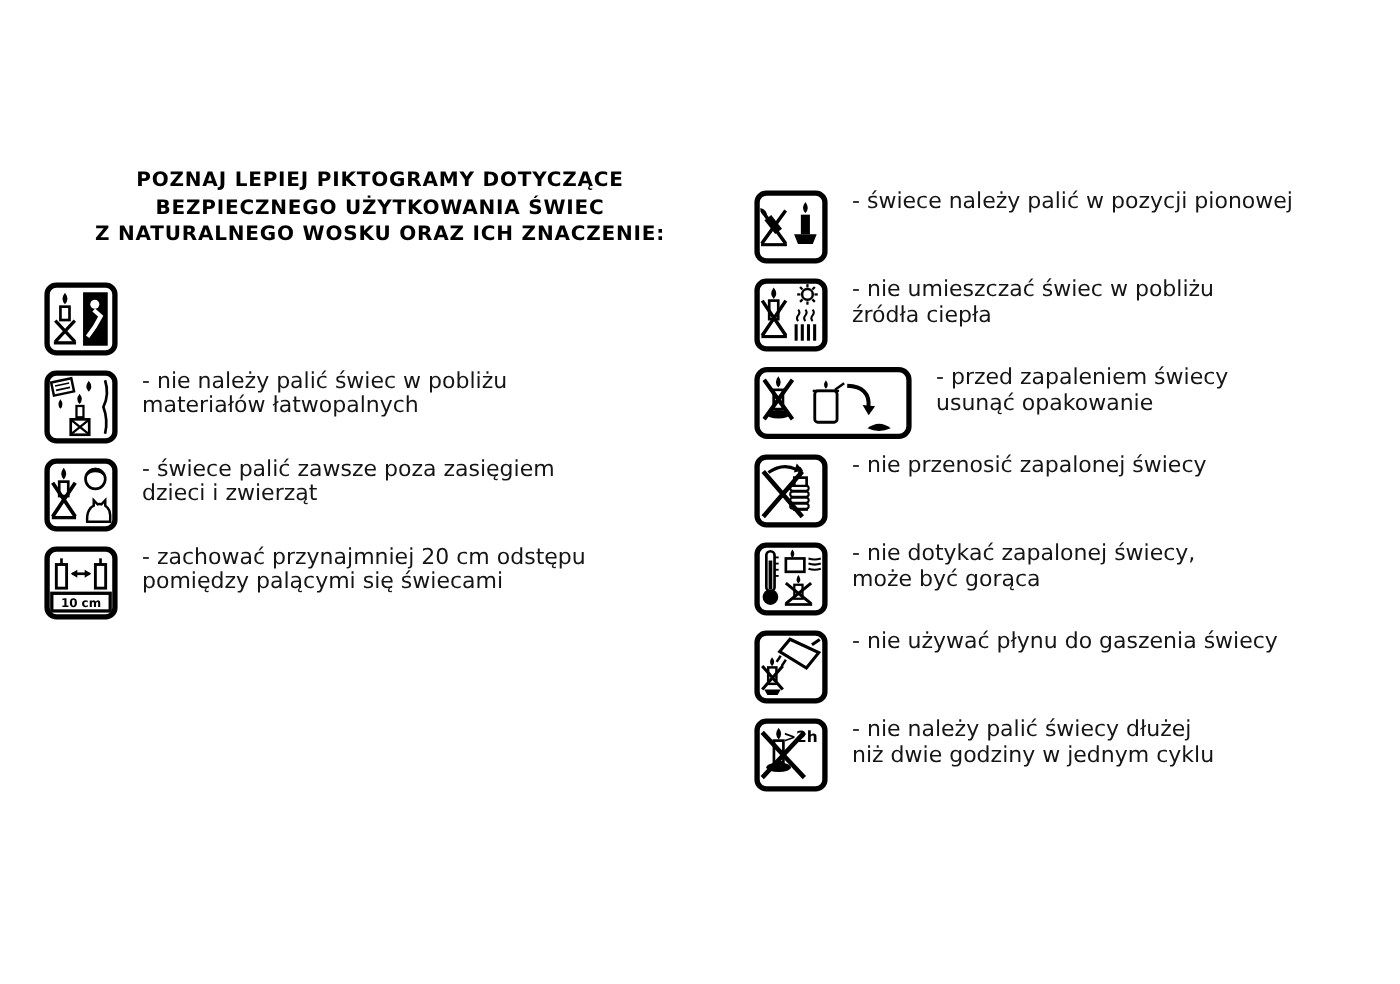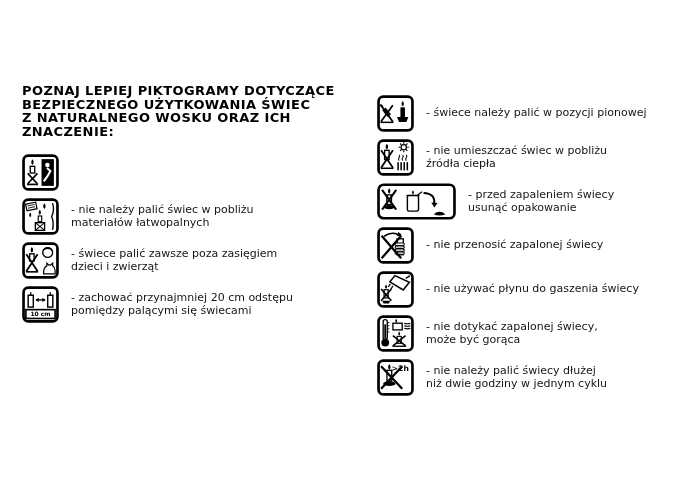--- a/index.html
+++ b/index.html
@@ -4,24 +4,24 @@
 <style>
   html,body{margin:0;padding:0;}
   body{
     width:700px;height:492px;background:#ffffff;position:relative;overflow:hidden;
     font-family:"DejaVu Sans","Liberation Sans",sans-serif;color:#111;
   }
   .col{position:absolute;}
   .left-col{left:22px;top:84px;width:336px;}
   .right-col{left:377px;top:95px;width:320px;}
   .title{
-    text-align:left;font-weight:bold;font-size:13px;line-height:13.5px;
+    text-align:center;font-weight:bold;font-size:10px;line-height:13.5px;
     letter-spacing:0.4px;color:#000;margin-bottom:16px;white-space:pre-line;
   }
-  .row{display:flex;align-items:center;margin-bottom:7px;min-height:37px;}
+  .row{display:flex;align-items:flex-start;margin-bottom:7px;min-height:37px;}
   .picto{width:37px;height:37px;flex:0 0 auto;display:block;}
   .picto-wide{width:79px;height:37px;flex:0 0 auto;display:block;}
   .tri{width:39px;height:35px;flex:0 0 auto;display:block;}
   .row-text{
     margin-left:12px;font-size:11px;line-height:12.6px;white-space:pre-line;color:#151515;
   }
   svg{overflow:visible;}
   .svg-label{font-family:"DejaVu Sans","Liberation Sans",sans-serif;font-weight:bold;}
 </style>
 </head>
@@ -187,63 +187,63 @@
         <rect x="17.6" y="24.2" width="9" height="2.4" rx="1.2"></rect>
       </g>
       <path d="M4.5 8.5 L23.5 30.5 M23.5 8.5 L4.5 30.5" stroke="#000" stroke-width="2.2"></path>
     </svg>
     <span class="row-text">- nie przenosić zapalonej świecy</span>
   </div>
 
   <div class="row">
     <svg class="picto" viewBox="0 0 36 36">
       <rect x="1.5" y="1.5" width="33" height="33" rx="4.5" fill="#fff" stroke="#000" stroke-width="2.6"></rect>
+      <rect x="6" y="4.5" width="4" height="19.5" rx="2" fill="#fff" stroke="#000" stroke-width="1.3"></rect>
+      <line x1="8" y1="9" x2="8" y2="23" stroke="#000" stroke-width="1.8"></line>
+      <circle cx="8" cy="26.8" r="3.8" fill="#000"></circle>
+      <g stroke="#000" stroke-width="0.9">
+        <line x1="10.3" y1="7.5" x2="12" y2="7.5"></line>
+          <line x1="10.3" y1="10.5" x2="12" y2="10.5"></line>
+        <line x1="10.3" y1="13.5" x2="12" y2="13.5"></line>
+          <line x1="10.3" y1="16.5" x2="12" y2="16.5"></line>
+      </g>
+      <path d="M18.7 3.6 q1.8 2.3 0 4.2 q-1.8 -1.9 0 -4.2" fill="#000"></path>
+      <rect x="15.5" y="8" width="9" height="6.5" fill="#fff" stroke="#000" stroke-width="1.3"></rect>
+      <g stroke="#000" stroke-width="1" fill="none">
+        <path d="M26.5 8 q3 1 6 0"></path>
+          <path d="M26.5 10.5 q3 1 6 0"></path>
+          <path d="M26.5 13 q3 1 6 0"></path>
+      </g>
+      <path d="M21.6 16 q1.8 2.3 0 4.2 q-1.8 -1.9 0 -4.2" fill="#000"></path>
+      <rect x="19.6" y="20.8" width="4" height="6.8" fill="#fff" stroke="#000" stroke-width="1.1"></rect>
+      <path d="M15.5 20 L27.8 30 M27.8 20 L15.5 30" stroke="#000" stroke-width="1.5"></path>
+      <line x1="15" y1="30.4" x2="28.3" y2="30.4" stroke="#000" stroke-width="1.3"></line>
+    </svg>
+    <span class="row-text">- nie dotykać zapalonej świecy,
+ może być gorąca</span>
+  </div>
+
+  <div class="row">
+    <svg class="picto" viewBox="0 0 36 36">
+      <rect x="1.5" y="1.5" width="33" height="33" rx="4.5" fill="#fff" stroke="#000" stroke-width="2.6"></rect>
       <polygon points="17.5,4.5 31.5,11 25.5,18.5 12.5,10.5" fill="#fff" stroke="#000" stroke-width="1.5"></polygon>
       <path d="M28.2 7.2 l3.8 -2.6" stroke="#000" stroke-width="1.5" fill="none"></path>
       <line x1="13" y1="12.5" x2="11" y2="15.5" stroke="#000" stroke-width="1.2"></line>
       <line x1="15.5" y1="14.5" x2="13.5" y2="17.5" stroke="#000" stroke-width="1.2"></line>
       <path d="M8.8 13.2 q2 2.5 0 4.4 q-2 -1.9 0 -4.4" fill="#000"></path>
       <rect x="6.9" y="18.2" width="4" height="8" fill="#fff" stroke="#000" stroke-width="1.2"></rect>
       <path d="M4 17.5 L14 29 M14 17.5 L4 29" stroke="#000" stroke-width="1.5"></path>
       <path d="M5 29 h8 l-1.5 2.6 h-5 Z" fill="#000"></path>
     </svg>
     <span class="row-text">- nie używać płynu do gaszenia świecy</span>
   </div>
 
   <div class="row">
     <svg class="picto" viewBox="0 0 36 36">
       <rect x="1.5" y="1.5" width="33" height="33" rx="4.5" fill="#fff" stroke="#000" stroke-width="2.6"></rect>
-      <rect x="6" y="4.5" width="4" height="19.5" rx="2" fill="#fff" stroke="#000" stroke-width="1.3"></rect>
-      <line x1="8" y1="9" x2="8" y2="23" stroke="#000" stroke-width="1.8"></line>
-      <circle cx="8" cy="26.8" r="3.8" fill="#000"></circle>
-      <g stroke="#000" stroke-width="0.9">
-        <line x1="10.3" y1="7.5" x2="12" y2="7.5"></line>
-          <line x1="10.3" y1="10.5" x2="12" y2="10.5"></line>
-        <line x1="10.3" y1="13.5" x2="12" y2="13.5"></line>
-          <line x1="10.3" y1="16.5" x2="12" y2="16.5"></line>
-      </g>
-      <path d="M18.7 3.6 q1.8 2.3 0 4.2 q-1.8 -1.9 0 -4.2" fill="#000"></path>
-      <rect x="15.5" y="8" width="9" height="6.5" fill="#fff" stroke="#000" stroke-width="1.3"></rect>
-      <g stroke="#000" stroke-width="1" fill="none">
-        <path d="M26.5 8 q3 1 6 0"></path>
-          <path d="M26.5 10.5 q3 1 6 0"></path>
-          <path d="M26.5 13 q3 1 6 0"></path>
-      </g>
-      <path d="M21.6 16 q1.8 2.3 0 4.2 q-1.8 -1.9 0 -4.2" fill="#000"></path>
-      <rect x="19.6" y="20.8" width="4" height="6.8" fill="#fff" stroke="#000" stroke-width="1.1"></rect>
-      <path d="M15.5 20 L27.8 30 M27.8 20 L15.5 30" stroke="#000" stroke-width="1.5"></path>
-      <line x1="15" y1="30.4" x2="28.3" y2="30.4" stroke="#000" stroke-width="1.3"></line>
-    </svg>
-    <span class="row-text">- nie dotykać zapalonej świecy,
- może być gorąca</span>
-  </div>
-
-  <div class="row">
-    <svg class="picto" viewBox="0 0 36 36">
-      <rect x="1.5" y="1.5" width="33" height="33" rx="4.5" fill="#fff" stroke="#000" stroke-width="2.6"></rect>
       <text class="svg-label" x="31" y="11.5" text-anchor="end" font-size="7.5" fill="#000">&gt;2h</text>
       <path d="M12 4.8 q2.4 3.1 0 5.6 q-2.4 -2.5 0 -5.6" fill="#000"></path>
       <rect x="9.7" y="11" width="4.6" height="10.5" fill="#fff" stroke="#000" stroke-width="1.3"></rect>
       <ellipse cx="12" cy="24" rx="6" ry="2.3" fill="#000"></ellipse>
       <path d="M4 7 L24.5 29 M24.5 7 L4 29" stroke="#000" stroke-width="2.2"></path>
     </svg>
     <span class="row-text">- nie należy palić świecy dłużej
 niż dwie godziny w jednym cyklu</span>
   </div>
 

